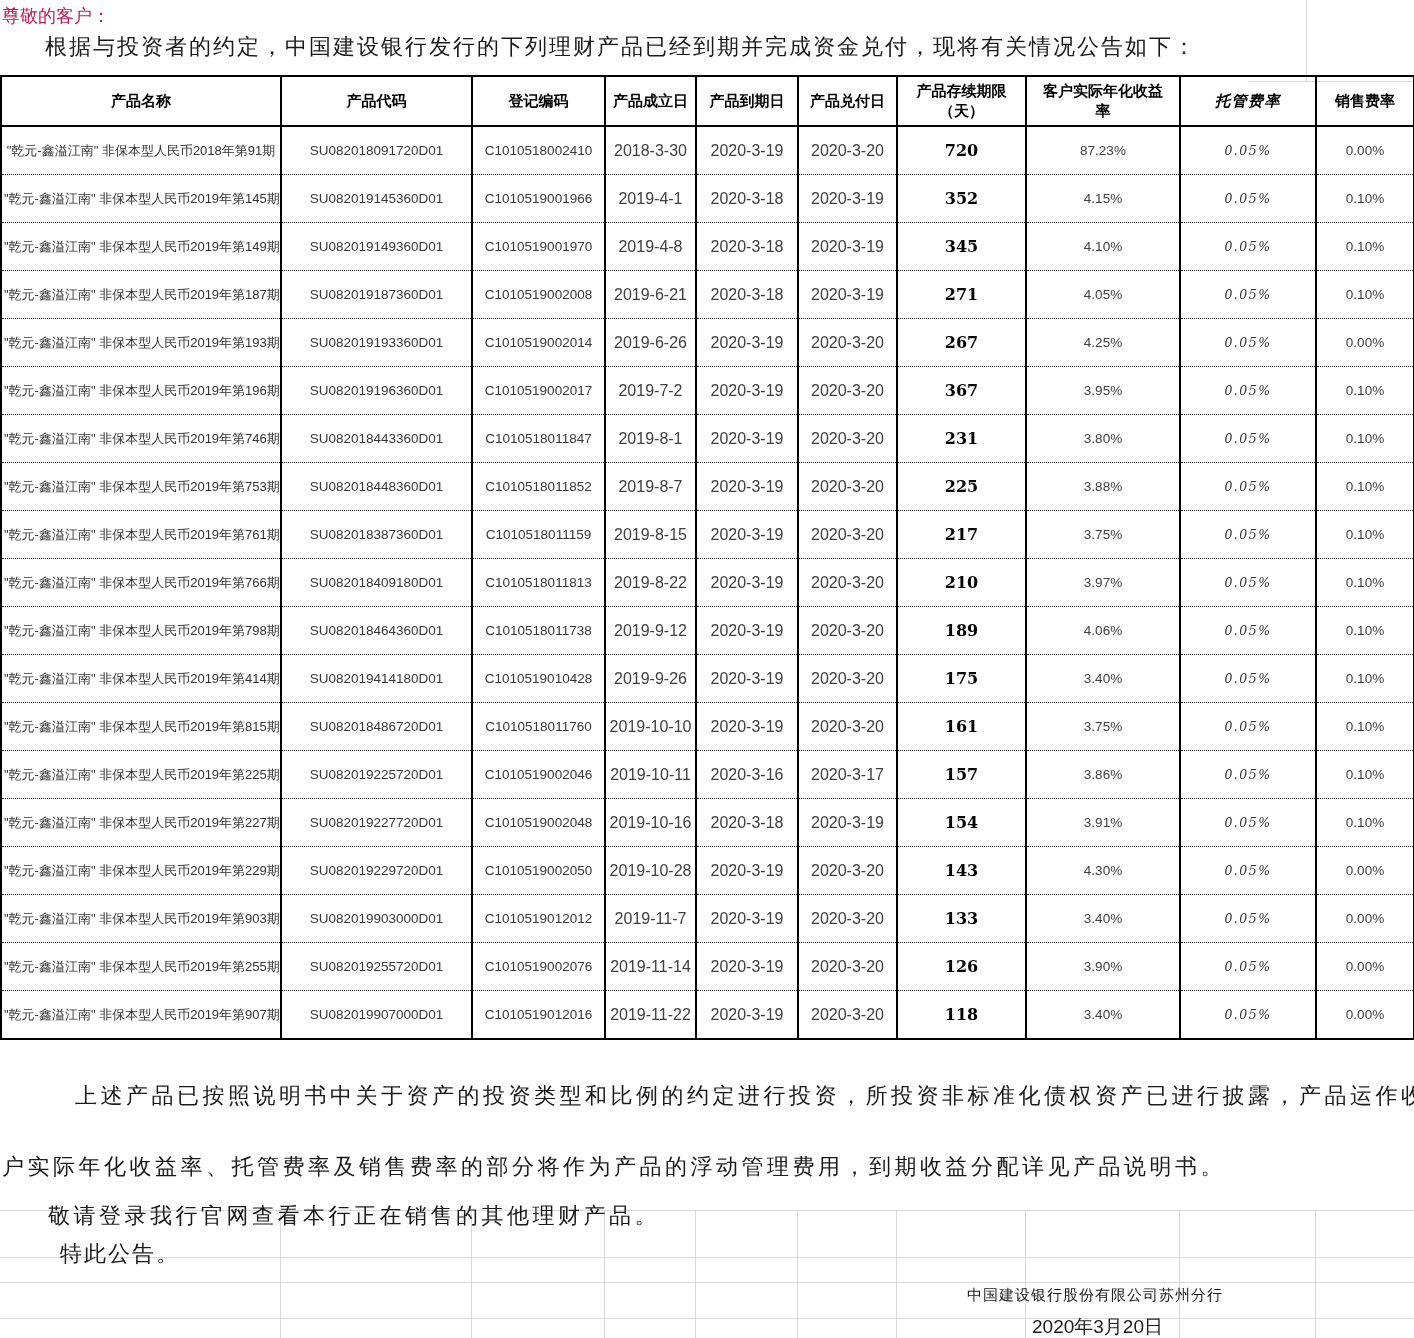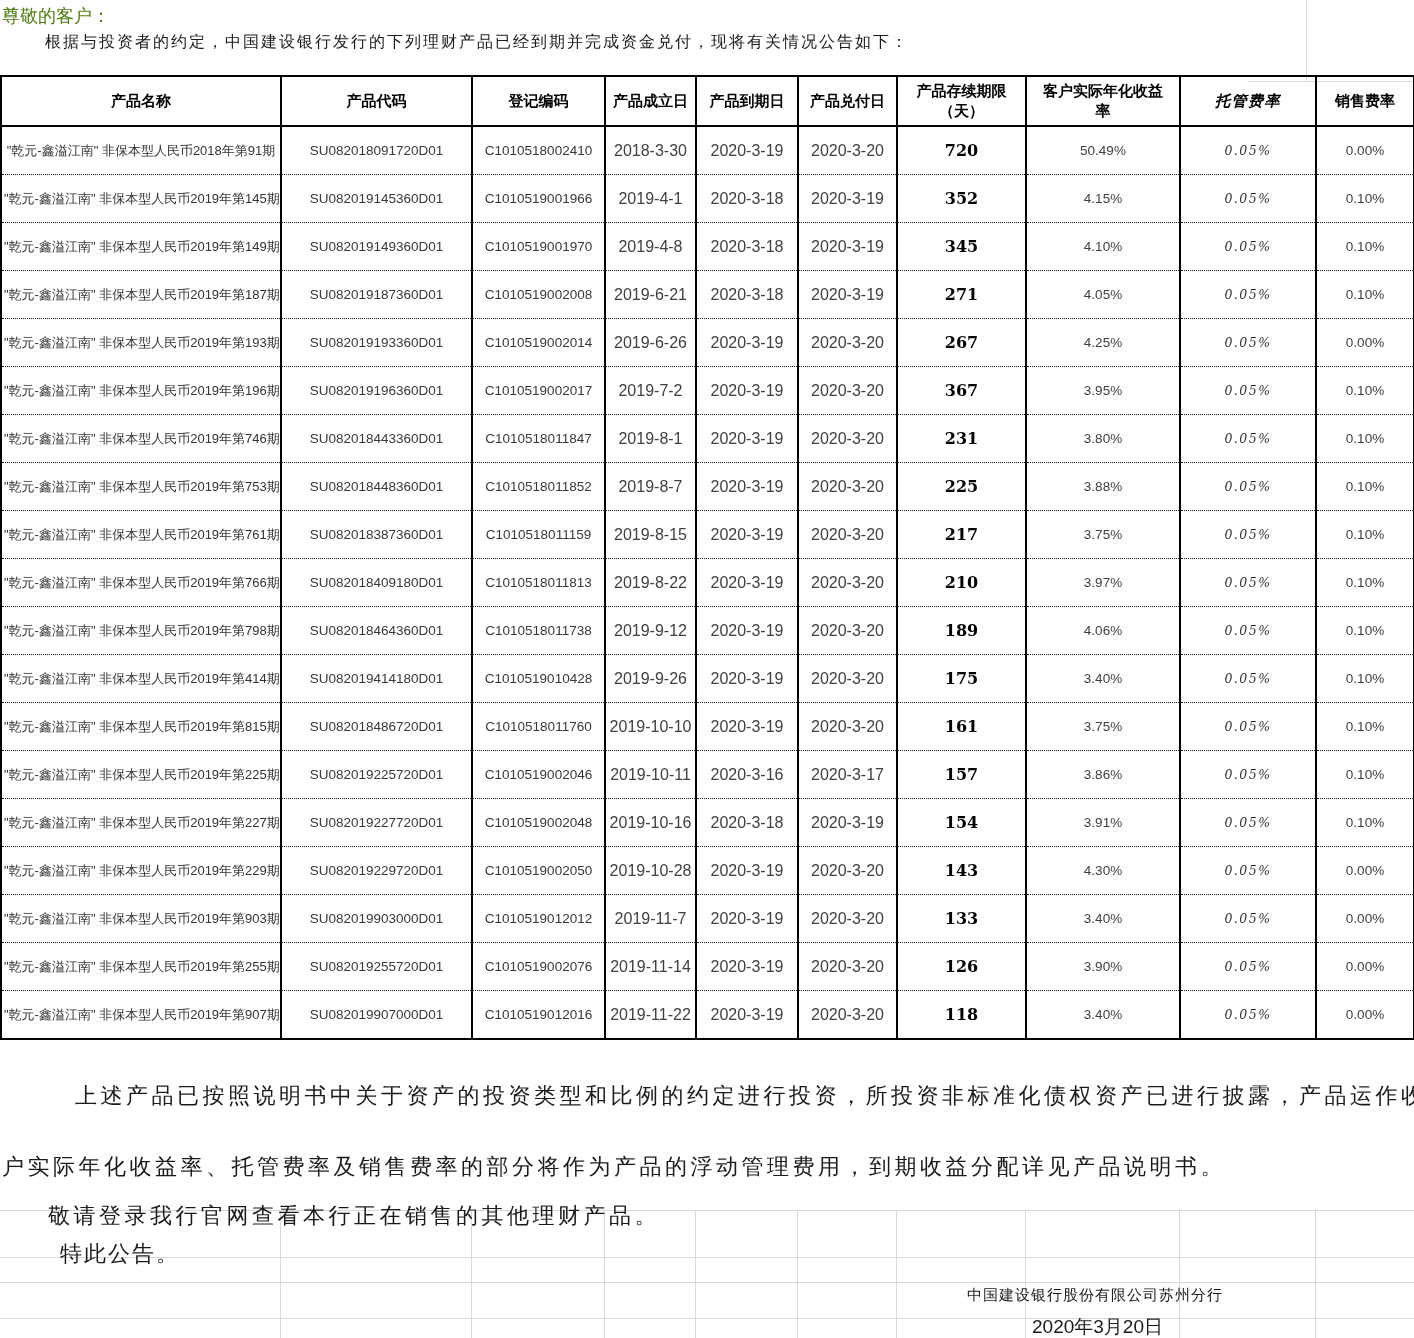--- a/index.html
+++ b/index.html
@@ -2,22 +2,22 @@
 <html><head>
 <meta charset="utf-8">
 <style>
   html,body{margin:0;padding:0;}
   body{
     width:1414px;height:1338px;position:relative;overflow:hidden;
     background:#ffffff;color:#262626;
     font-family:"Liberation Sans","DejaVu Sans",sans-serif;
   }
   .abs{position:absolute;}
-  .intro1{left:2px;top:4px;font-size:18px;color:#4d7c0f;white-space:nowrap;}
-  .intro2{left:45px;top:32px;font-size:16px;letter-spacing:2px;color:#1a1a1a;white-space:nowrap;}
+  .intro1{left:2px;top:4px;font-size:18px;color:#be185d;white-space:nowrap;}
+  .intro2{left:45px;top:32px;font-size:22px;letter-spacing:2px;color:#1a1a1a;white-space:nowrap;}
 
   
   #tbl{position:absolute;left:0;top:75px;width:1413px;border-collapse:collapse;table-layout:fixed;}
   #tbl th{
     border:2px solid #000;border-bottom:2px solid #000;
     font-weight:bold;font-size:15px;color:#000;
     text-align:center;vertical-align:middle;white-space:pre-line;
     height:48px;padding:0;line-height:1.35;
   }
   #tbl td{
@@ -87,21 +87,21 @@
     </thead>
   <tbody>
       <tr>
         <td class="c0">"乾元-鑫溢江南" 非保本型人民币2018年第91期</td>
         <td class="c1">SU082018091720D01</td>
         <td class="c2">C1010518002410</td>
         <td class="c3">2018-3-30</td>
         <td class="c4">2020-3-19</td>
         <td class="c5">2020-3-20</td>
         <td class="c6">720</td>
-        <td class="c7">50.49%</td>
+        <td class="c7">87.23%</td>
         <td class="c8">0.05%</td>
         <td class="c9">0.00%</td>
       </tr>
       <tr>
         <td class="c0">"乾元-鑫溢江南" 非保本型人民币2019年第145期</td>
         <td class="c1">SU082019145360D01</td>
         <td class="c2">C1010519001966</td>
         <td class="c3">2019-4-1</td>
         <td class="c4">2020-3-18</td>
         <td class="c5">2020-3-19</td>

